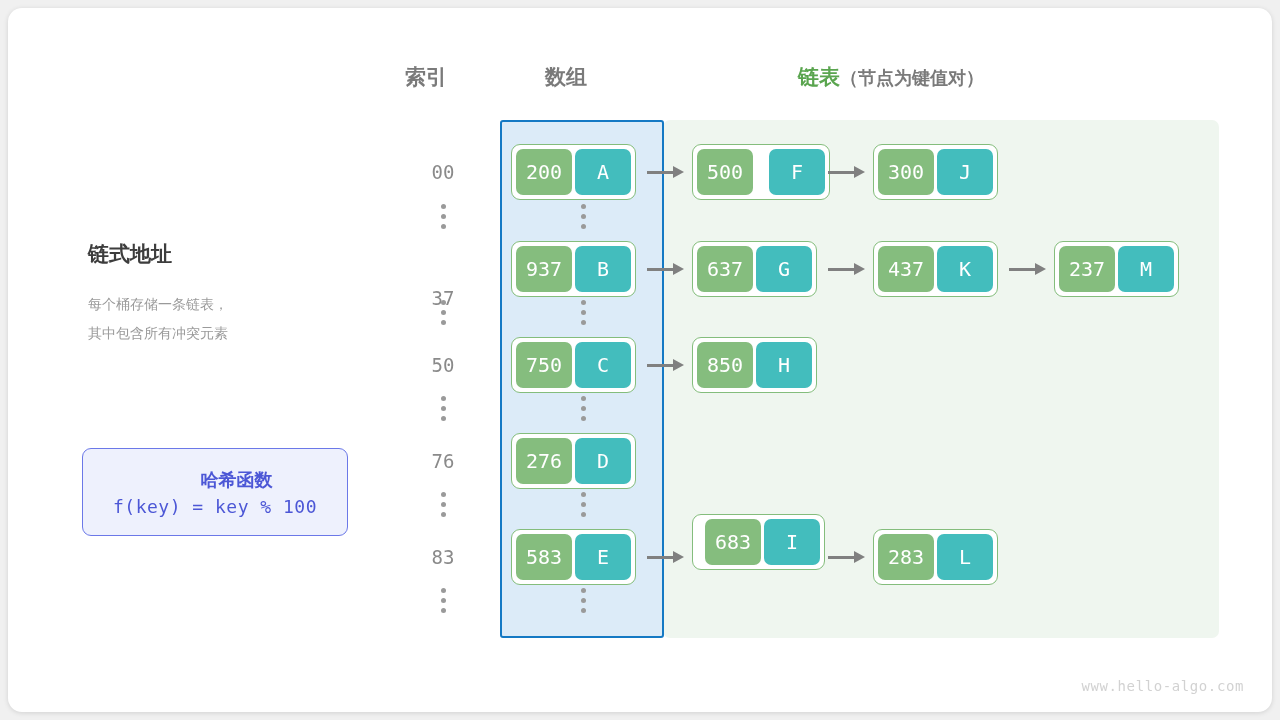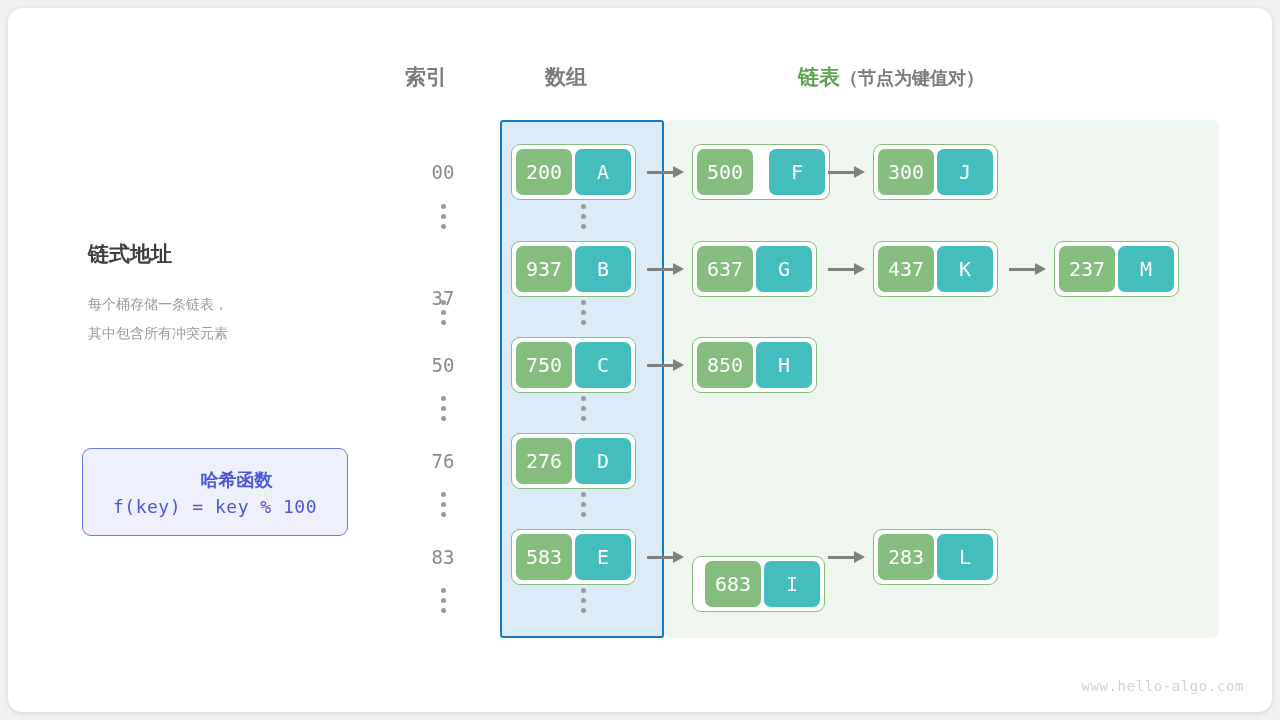--- a/index.html
+++ b/index.html
@@ -298,21 +298,21 @@
       </div>
       <div class="index-label" style="top: 538px;">83</div>
       <div class="node" style="left: 503px; top: 521px;">
         <div class="key">583</div>
         <div class="val">E</div>
       </div>
       <div class="arrow" style="left: 639px; top: 543px; width: 37px;">
         <div class="shaft"></div>
         <div class="head"></div>
       </div>
-      <div class="node" style="left: 684px; top: 548px; padding-left: 12px;">
+      <div class="node" style="left: 684px; top: 506px; padding-left: 12px;">
         <div class="key">683</div>
         <div class="val">I</div>
       </div>
       <div class="arrow" style="left: 820px; top: 543px; width: 37px;">
         <div class="shaft"></div>
         <div class="head"></div>
       </div>
       <div class="node" style="left: 865px; top: 521px;">
         <div class="key">283</div>
         <div class="val">L</div>

